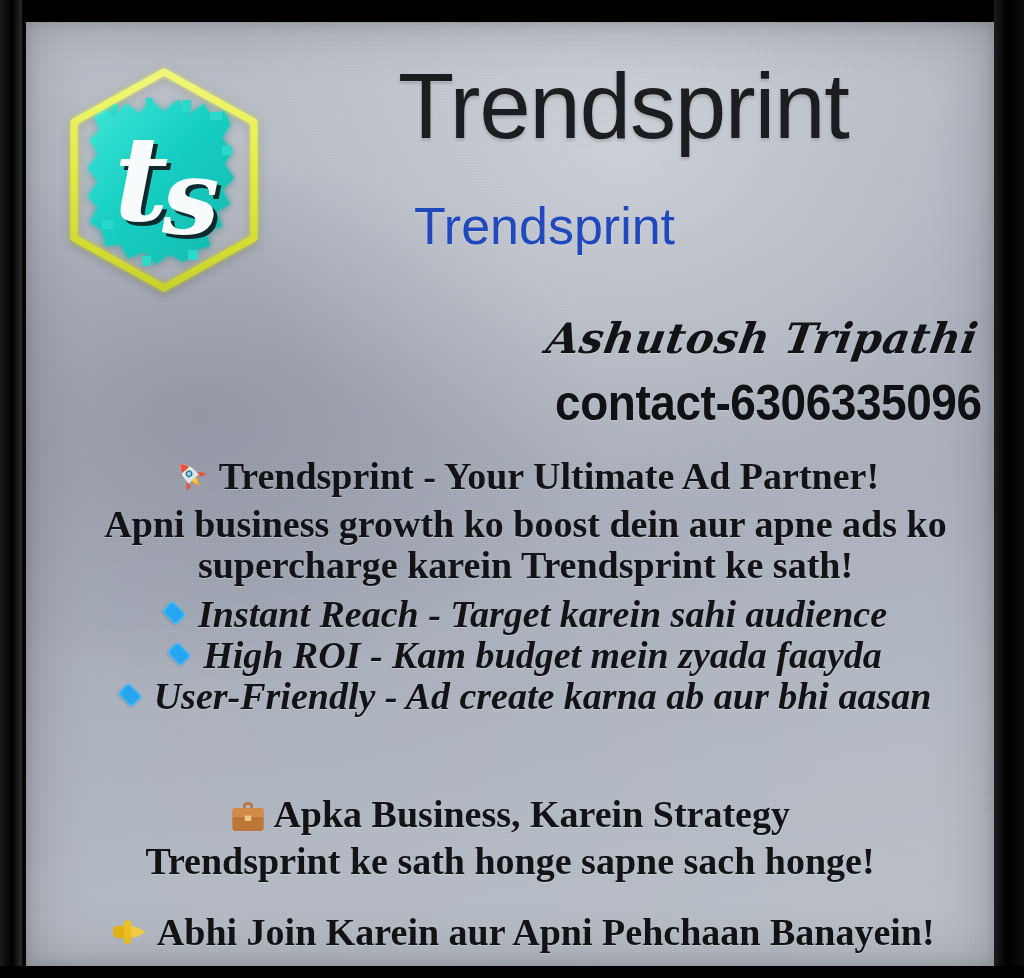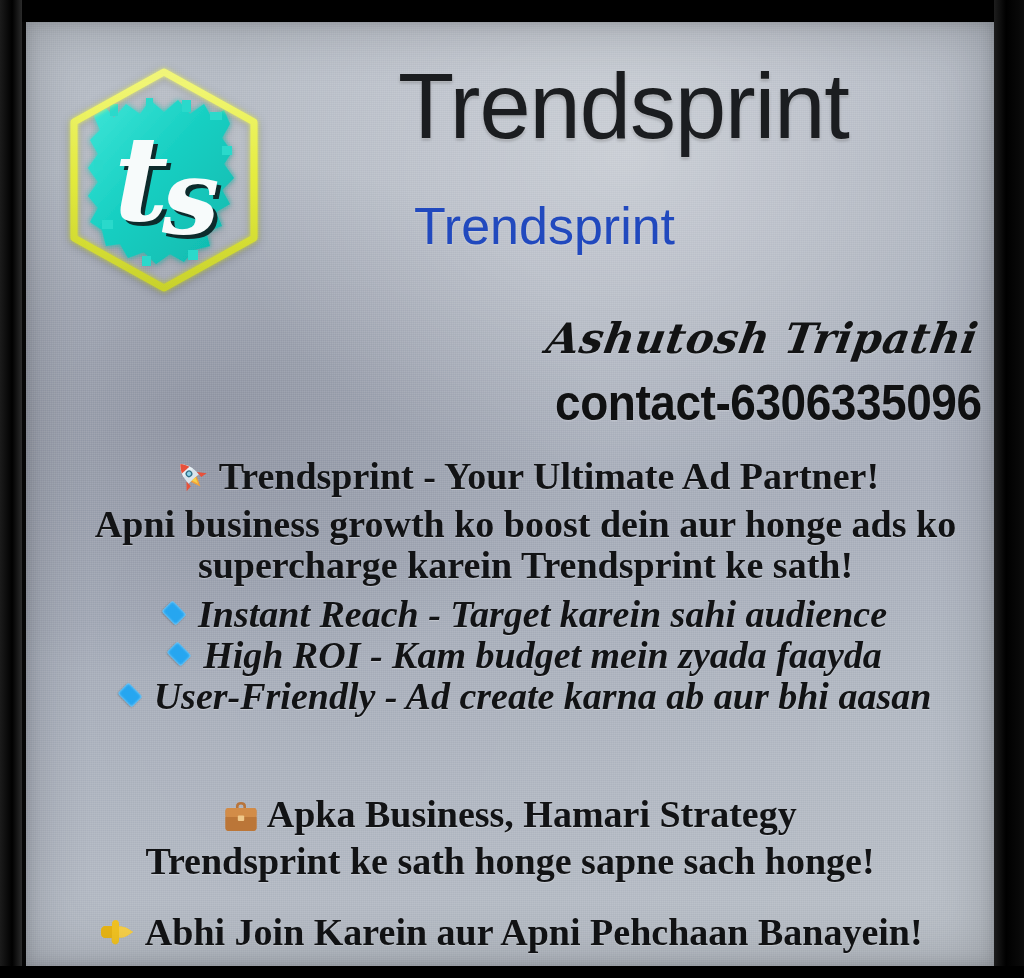--- a/index.html
+++ b/index.html
@@ -127,20 +127,21 @@
     position:absolute;left:0;top:772px;width:968px;
     text-align:center;color:#121315;
     font-family:"Liberation Serif", serif;font-weight:700;
     text-shadow:0 1px 1px rgba(255,255,255,.30);
   }
   #cta-block{
     position:absolute;left:0;top:890px;width:968px;
     text-align:center;color:#121315;
     font-family:"Liberation Serif", serif;font-weight:700;
     text-shadow:0 1px 1px rgba(255,255,255,.30);
+    padding-left:12px;
   }
 
   
   .glyph{display:inline-block;vertical-align:-6px;}
 </style>
 </head>
 <body>
 
 <div id="photo-frame">
 
@@ -228,21 +229,21 @@
               <path d="M12 20 L5.5 27.5 L12 26.5 Z" fill="#e8503a"></path>
               <path d="M26 20 L32.5 27.5 L26 26.5 Z" fill="#e8503a"></path>
               <path d="M15 23 L19 33 L23 23 Z" fill="#f2a03c"></path>
               <path d="M16.6 23 L19 29.5 L21.4 23 Z" fill="#f6d24a"></path>
             </g>
           </svg>
         </span>
         <span>Trendsprint - Your Ultimate Ad Partner!</span>
       </div>
 
-      <div class="copy-line">Apni business growth ko boost dein aur honge ads ko</div>
+      <div class="copy-line">Apni business growth ko boost dein aur apne ads ko</div>
       <div class="copy-line">supercharge karein Trendsprint ke sath!</div>
 
       <ul id="feature-list">
         <li>
           <span class="bullet-dot"></span><span>Instant Reach - Target karein sahi audience</span>
         </li>
         <li>
           <span class="bullet-dot"></span><span>High ROI - Kam budget mein zyada faayda</span>
         </li>
         <li>
@@ -257,21 +258,21 @@
           <svg width="36" height="33" viewBox="0 0 36 33" xmlns="http://www.w3.org/2000/svg">
             <path d="M13 6 C13 3.4 15 2 18 2 C21 2 23 3.4 23 6 L23 8 L20.4 8 L20.4 6.4
                      C20.4 5.1 19.4 4.4 18 4.4 C16.6 4.4 15.6 5.1 15.6 6.4 L15.6 8 L13 8 Z" fill="#b8743a"></path>
             <rect x="2.5" y="8" width="31" height="23" rx="3.2" fill="#c8803f"></rect>
             <rect x="2.5" y="8" width="31" height="9.5" rx="3.2" fill="#d28c48"></rect>
             <path d="M2.5 17 L33.5 17 L33.5 27.8 C33.5 29.6 32.2 31 30.4 31 L5.6 31
                      C3.8 31 2.5 29.6 2.5 27.8 Z" fill="#bb7638"></path>
             <rect x="14.8" y="15.4" width="6.4" height="5.6" rx="1.1" fill="#f0c98a"></rect>
           </svg>
         </span>
-        <span>Apka Business, Hamari Strategy</span>
+        <span>Apka Business, Karein Strategy</span>
       </div>
       <div class="copy-line">Trendsprint ke sath honge sapne sach honge!</div>
     </div>
 
     <div id="cta-block">
       <div class="copy-line">
         <span class="glyph">
           <svg width="40" height="34" viewBox="0 0 40 34" xmlns="http://www.w3.org/2000/svg">
             <path d="M4 14 C4 11 6 9 9 9 L15 9 L15 6.5 C15 4.4 16.6 3 18.6 3
                      C20.6 3 22 4.4 22 6.5 L22 9.5 C25 9.5 28 10 30.5 11.6

